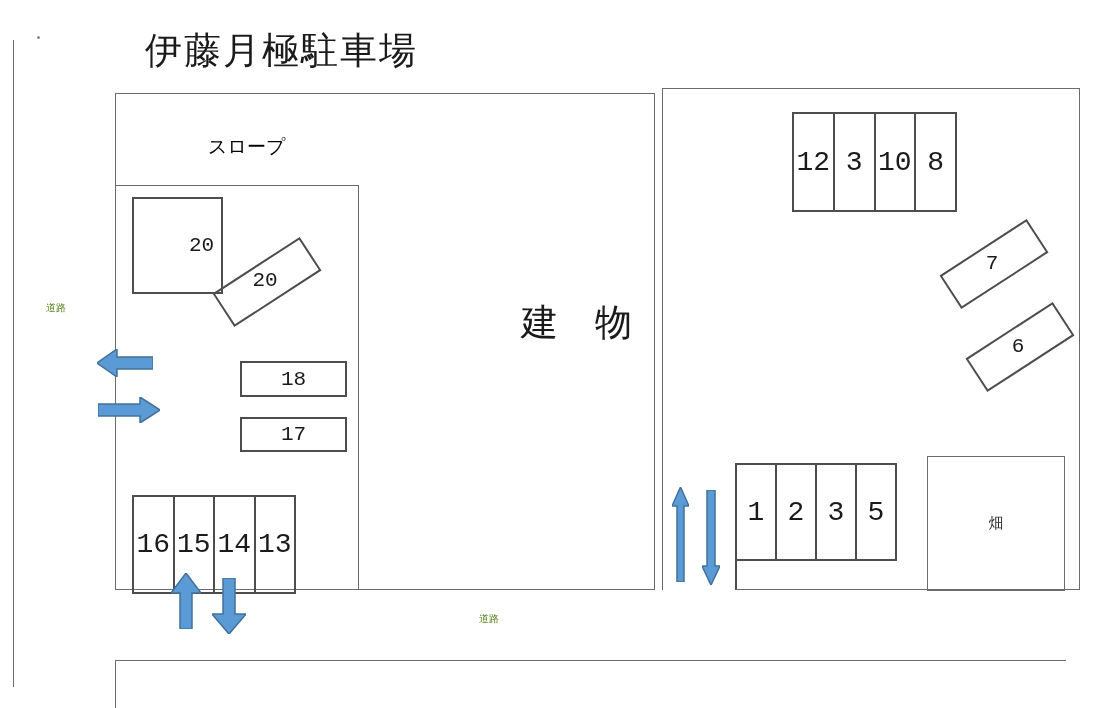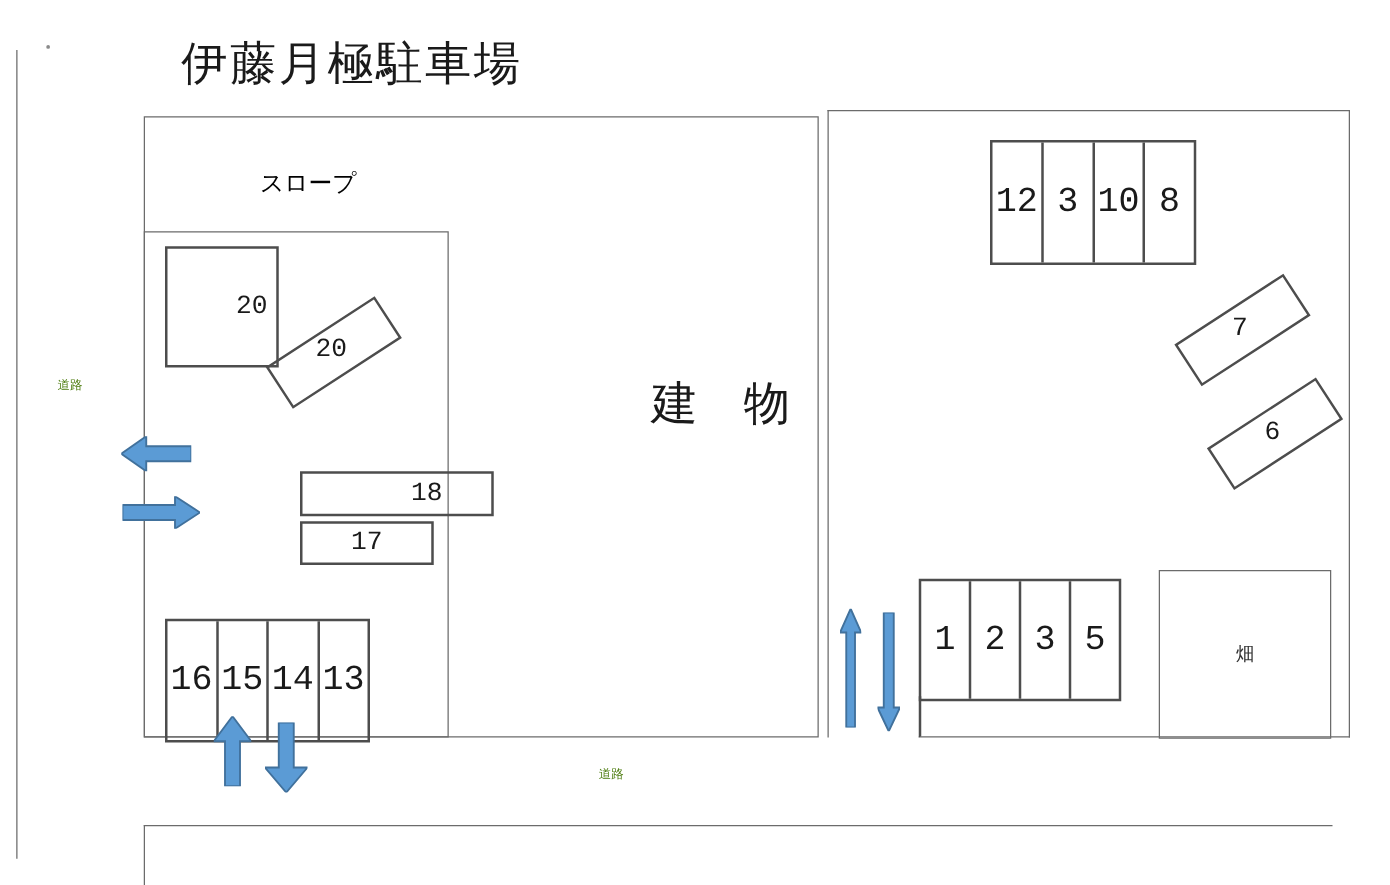--- a/index.html
+++ b/index.html
@@ -56,21 +56,21 @@
 
   <div class="abs lot" style="left:115px;top:185px;width:242px;height:403px;"></div>
 
   <div class="abs building-label" style="left:420px;top:298px;width:212px;text-align:right;">建　物</div>
 
   <div class="abs spot" style="left:132px;top:197px;width:39px;height:93px;padding-left:48px;">20</div>
 
   <div class="abs spot-rot" style="left:215px;top:262px;width:100px;height:36px;transform:rotate(-33deg);"></div>
   <div class="abs rot-num" style="left:245px;top:265px;width:40px;height:30px;">20</div>
 
-  <div class="abs spot" style="left:240px;top:377px;width:103px;height:32px;padding-left:48px;">18</div>
+  <div class="abs spot" style="left:240px;top:361px;width:103px;height:32px;">18</div>
 
   <div class="abs spot" style="left:240px;top:417px;width:103px;height:31px;">17</div>
 
   <div class="abs stall-row" style="left:132px;top:468px;width:160px;height:95px;margin-top:27px;">
     <div class="stall">16</div>
     <div class="stall">15</div>
     <div class="stall">14</div>
     <div class="stall">13</div>
   </div>
 

